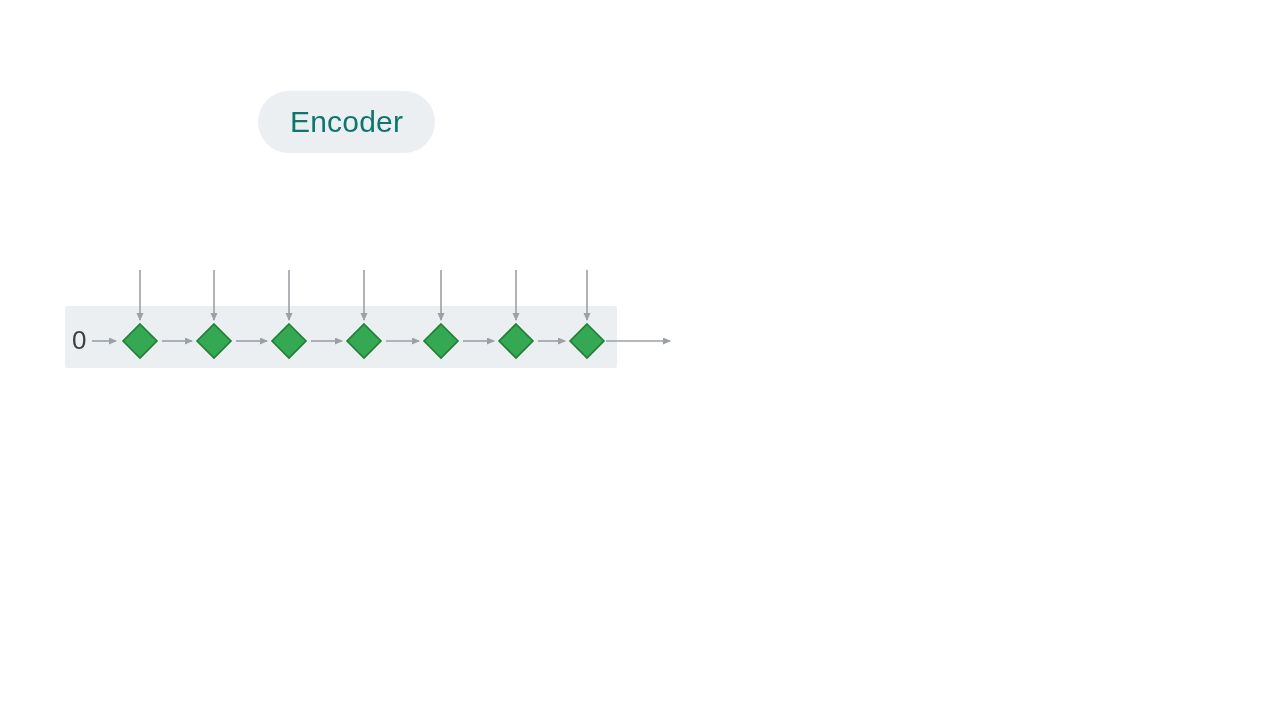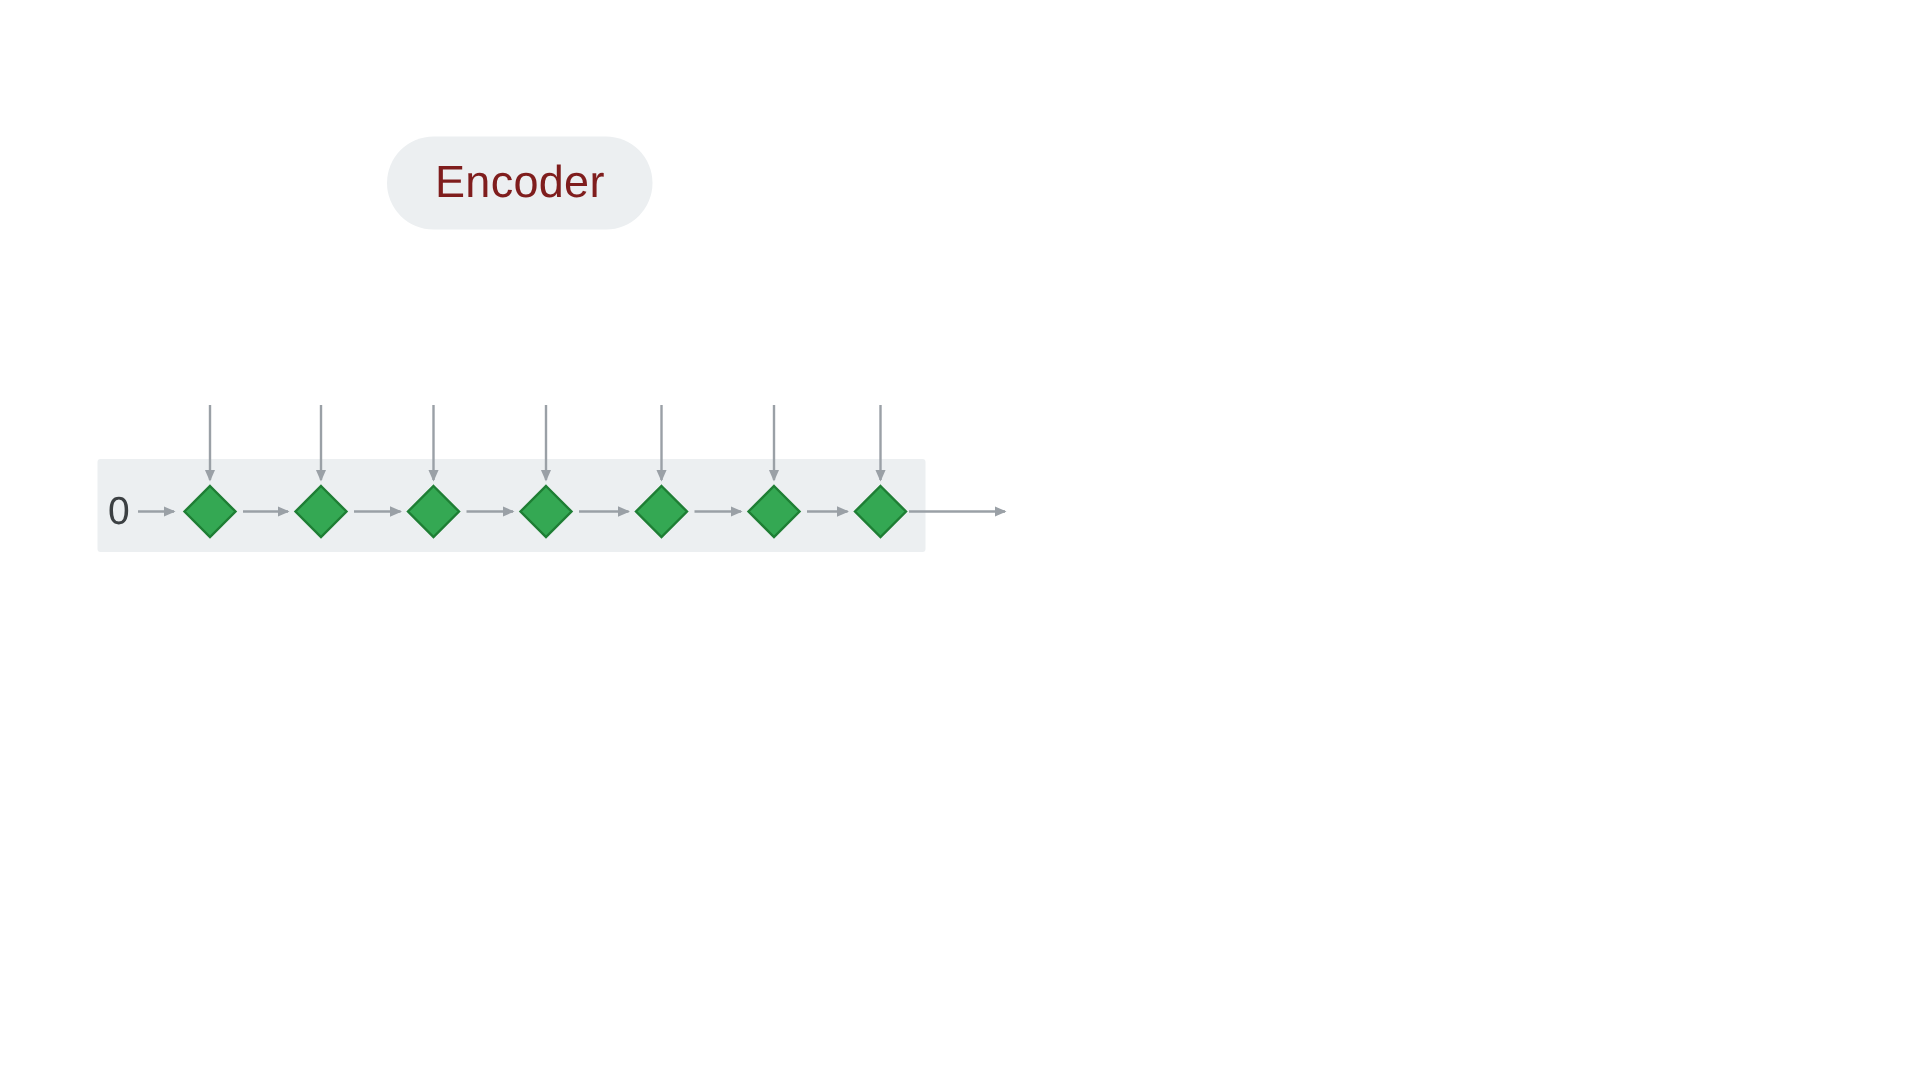--- a/index.html
+++ b/index.html
@@ -21,21 +21,21 @@
 
   .pill-label {
     position: absolute;
     left: 258px;
     top: 91px;
     padding: 14px 32px;
     background: #eceff1;
     border-radius: 36px;
     font-size: 30px;
     font-weight: 400;
-    color: #7f1d1d;
+    color: #0f766e;
     letter-spacing: 0.2px;
   }
 
   .encoder-strip {
     position: absolute;
     left: 65px;
     top: 306px;
     width: 552px;
     height: 62px;
     background: #eceff1;

